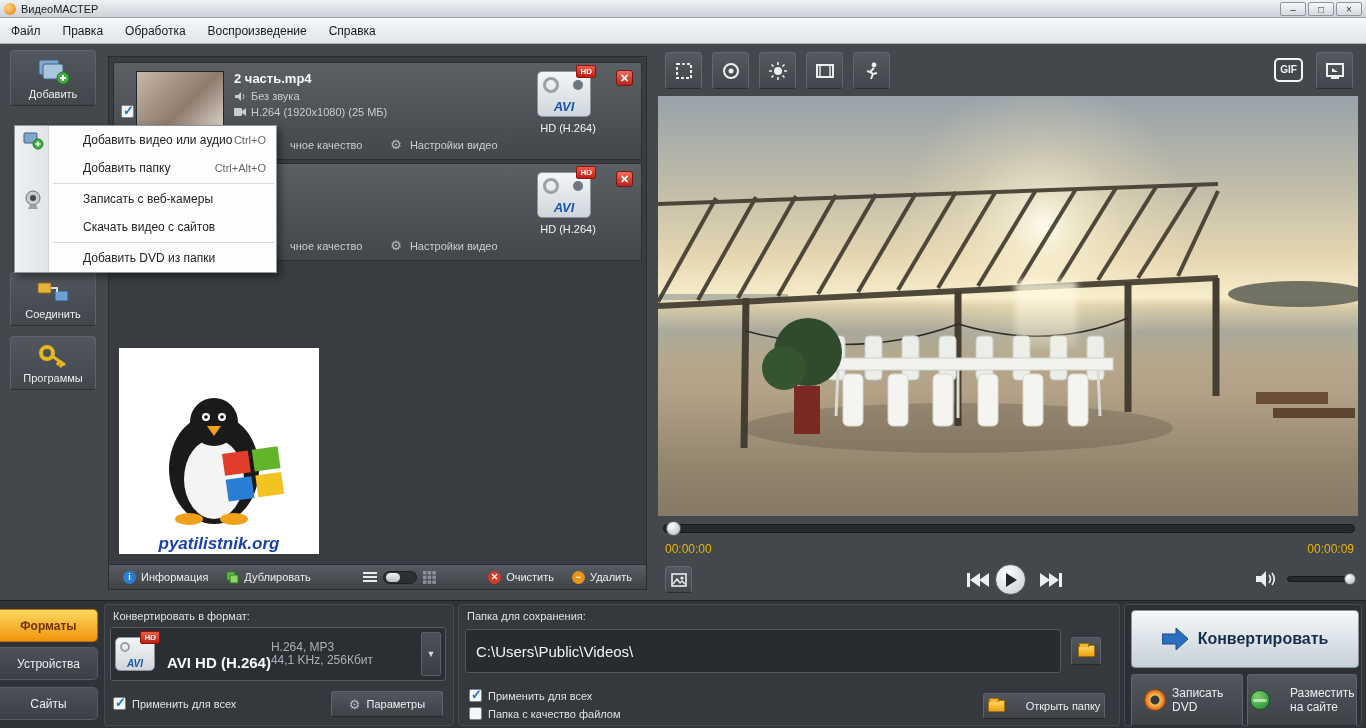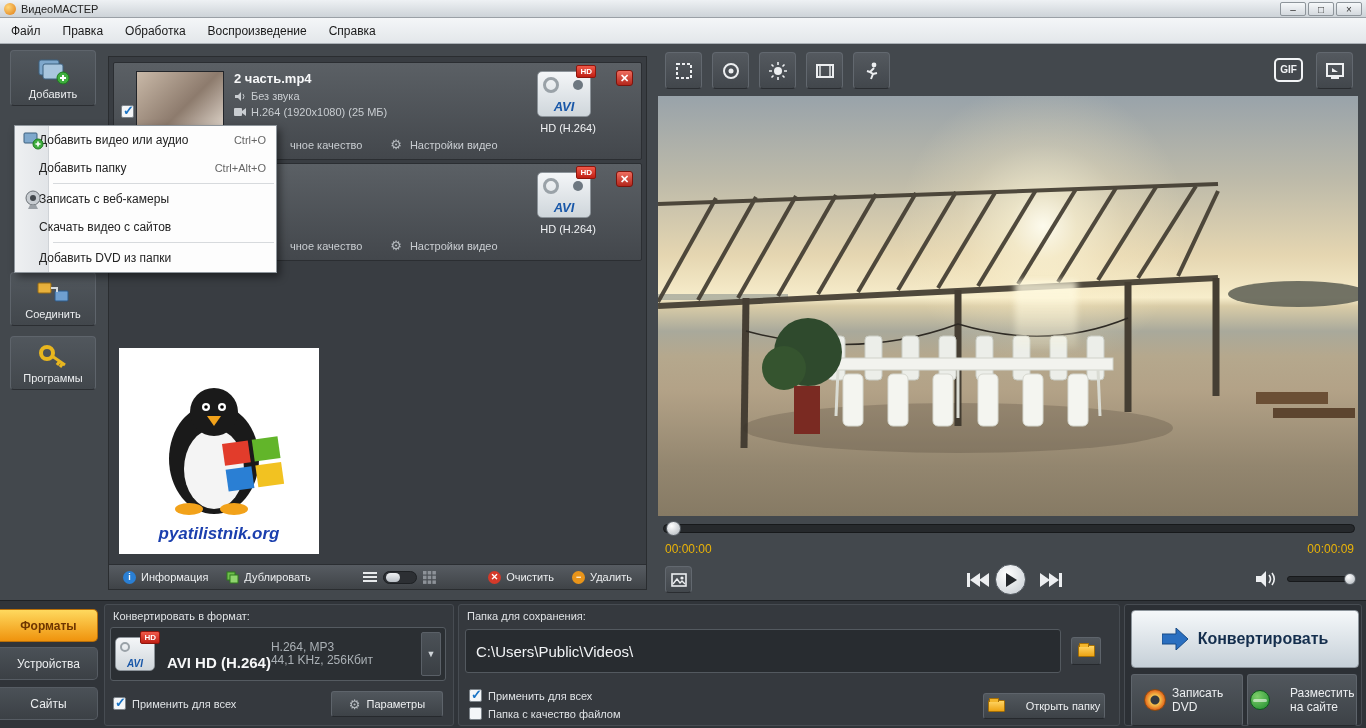--- a/index.html
+++ b/index.html
@@ -53,38 +53,38 @@
   .avi-wrap { position:absolute; right:42px; top:8px; width:62px; text-align:center; }
   .fmt-label { margin-top:5px; font-size:11px; color:#f0f2f4; }
   .close-x { position:absolute; right:8px; top:7px; width:17px; height:16px; border-radius:3px;
     background:linear-gradient(180deg,#ef6d5f,#b3271c); border:1px solid #7e140c; color:#fff;
     font-size:11px; line-height:14px; text-align:center; font-weight:bold; }
   .shifted { margin-left:52px; }
 
   
   #watermark { position:absolute; left:10px; top:291px; width:200px; height:206px; background:#fff;
     display:flex; flex-direction:column; align-items:center; justify-content:flex-end; }
-  #watermark .site { color:#1b3fae; font-weight:bold; font-style:italic; font-size:17px; padding-bottom:10px; }
+  #watermark .site { color:#1b3fae; font-weight:bold; font-style:italic; font-size:17px; }
 
   
   #list-toolbar { position:absolute; left:0; bottom:0; width:537px; height:25px;
     background:linear-gradient(180deg,#575c62,#3f4347); border-top:1px solid #2b2e32;
     display:flex; align-items:center; gap:6px; font-size:11px; color:#eceef0; padding:0 8px; }
   .tb-btn { display:flex; align-items:center; gap:5px; padding:2px 6px; }
   .dot-ic { width:13px; height:13px; border-radius:50%; color:#fff; font-size:9px; line-height:13px; text-align:center; font-weight:bold; }
   .toggle-pill { width:34px; height:13px; border-radius:7px; background:#2c2f33; border:1px solid #1d2023; position:relative; }
   .toggle-pill .knob { position:absolute; left:2px; top:1px; width:14px; height:9px; border-radius:5px;
     background:linear-gradient(180deg,#f0f2f4,#b9bfc5); }
 
   
   #ctx-menu { position:absolute; left:14px; top:125px; width:263px; background:#fdfdfd;
     border:1px solid #8f969c; box-shadow:3px 4px 8px rgba(0,0,0,.45); z-index:60; font-size:12px; color:#222; }
   #ctx-menu .strip { position:absolute; left:0; top:0; bottom:0; width:34px;
     background:linear-gradient(90deg,#eef0f2,#e2e5e8); border-right:1px solid #cfd3d7; }
-  .ctx-row { position:relative; height:28px; display:flex; align-items:center; padding-left:24px; padding-right:10px; }
+  .ctx-row { position:relative; height:28px; display:flex; align-items:center; padding-left:68px; padding-right:10px; }
   .ctx-row .sc { margin-left:auto; color:#666; font-size:11px; }
   .ctx-sep { height:1px; background:#d7dadd; margin:1px 2px 1px 38px; }
   .ctx-ico { position:absolute; left:7px; top:4px; }
 
   
   #preview { position:absolute; left:655px; top:50px; width:707px; height:548px; }
   .tool-btn { position:absolute; top:2px; width:37px; height:37px; border-radius:4px;
     background:linear-gradient(180deg,#54595f,#42474c); border:1px solid #62686f; border-bottom-color:#2a2d31;
     display:flex; align-items:center; justify-content:center; }
   #gif-btn { position:absolute; top:8px; left:619px; width:29px; height:24px; border:2px solid #f2f4f6;

